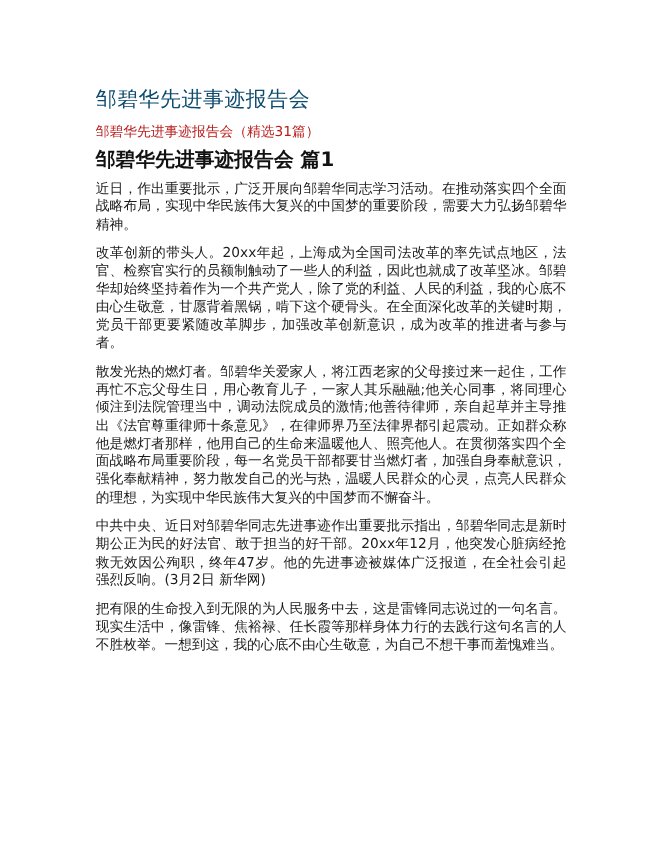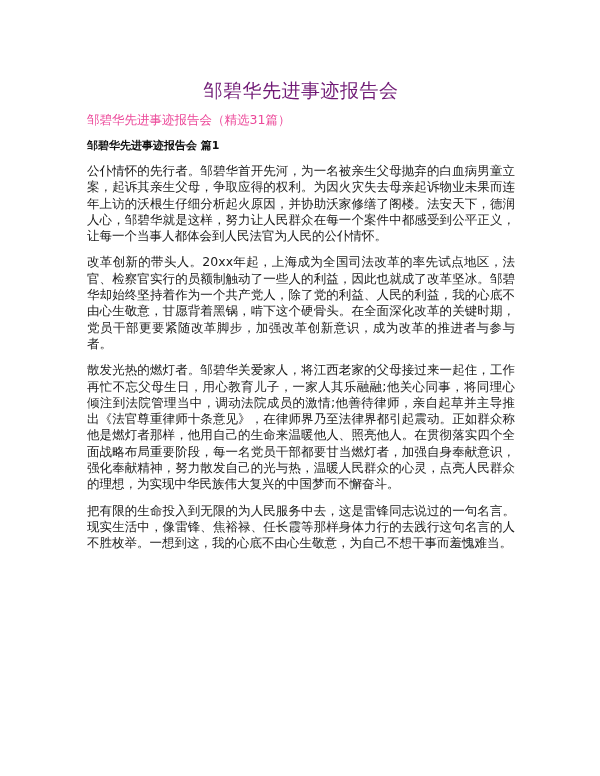--- a/index.html
+++ b/index.html
@@ -1,38 +1,39 @@
 <!DOCTYPE html>
 <html><head>
 <meta charset="utf-8">
 <style>
   html, body { margin: 0; padding: 0; background: #ffffff; }
   body { width: 600px; height: 776px; overflow: hidden; position: relative;
          font-family: "DejaVu Sans", "Liberation Sans", sans-serif; color: #1a1a1a; }
   .page { position: absolute; left: 87px; top: 68px; width: 428px; }
   .print-label { font-family: "Liberation Serif", "DejaVu Serif", serif; font-size: 11px; color: #333; height: 18px; line-height: 18px; }
-  .doc-title { text-align: center; font-size: 19px; line-height: 24px; margin: 10px 0 0 0; font-weight: normal; color: #701a75; letter-spacing: 0.5px; }
-  .doc-subtitle { font-size: 12.5px; line-height: 16px; margin: 10px 0 0 0; color: #ec4899; }
-  .section-heading { font-size: 11px; line-height: 16px; font-weight: bold; color: #111; margin: 10px 0 0 0; }
+  .doc-title { font-size: 19px; line-height: 24px; margin: 10px 0 0 0; font-weight: normal; color: #0c4a6e; letter-spacing: 0.5px; }
+  .doc-subtitle { font-size: 12.5px; line-height: 16px; margin: 10px 0 0 0; color: #b91c1c; }
+  .section-heading { font-size: 18px; line-height: 16px; font-weight: bold; color: #111; margin: 10px 0 0 0; }
   .para { font-size: 12.5px; line-height: 16.3px; margin: 10px 0 0 0; color: #1a1a1a; text-align: justify; }
   .section { margin: 0; }
   .sec1 .para:first-of-type { margin-top: 9px; }
 </style>
 </head>
 <body>
 
 <div class="page">
 
   <h1 class="doc-title">邹碧华先进事迹报告会</h1>
 
   <div class="doc-subtitle">邹碧华先进事迹报告会（精选31篇）</div>
 
   <div class="section sec1">
     <div class="section-heading">邹碧华先进事迹报告会 篇1</div>
-    <p class="para">公仆情怀的先行者。邹碧华首开先河，为一名被亲生父母抛弃的白血病男童立案，起诉其亲生父母，争取应得的权利。为因火灾失去母亲起诉物业未果而连年上访的沃根生仔细分析起火原因，并协助沃家修缮了阁楼。法安天下，德润人心，邹碧华就是这样，努力让人民群众在每一个案件中都感受到公平正义，让每一个当事人都体会到人民法官为人民的公仆情怀。</p>
+    <p class="para">近日，作出重要批示，广泛开展向邹碧华同志学习活动。在推动落实四个全面战略布局，实现中华民族伟大复兴的中国梦的重要阶段，需要大力弘扬邹碧华精神。</p>
     <p class="para">改革创新的带头人。20xx年起，上海成为全国司法改革的率先试点地区，法官、检察官实行的员额制触动了一些人的利益，因此也就成了改革坚冰。邹碧华却始终坚持着作为一个共产党人，除了党的利益、人民的利益，我的心底不由心生敬意，甘愿背着黑锅，啃下这个硬骨头。在全面深化改革的关键时期，党员干部更要紧随改革脚步，加强改革创新意识，成为改革的推进者与参与者。</p>
     <p class="para">散发光热的燃灯者。邹碧华关爱家人，将江西老家的父母接过来一起住，工作再忙不忘父母生日，用心教育儿子，一家人其乐融融;他关心同事，将同理心倾注到法院管理当中，调动法院成员的激情;他善待律师，亲自起草并主导推出《法官尊重律师十条意见》，在律师界乃至法律界都引起震动。正如群众称他是燃灯者那样，他用自己的生命来温暖他人、照亮他人。在贯彻落实四个全面战略布局重要阶段，每一名党员干部都要甘当燃灯者，加强自身奉献意识，强化奉献精神，努力散发自己的光与热，温暖人民群众的心灵，点亮人民群众的理想，为实现中华民族伟大复兴的中国梦而不懈奋斗。</p>
   </div>
 
   <div class="section sec2">
+    <p class="para">中共中央、近日对邹碧华同志先进事迹作出重要批示指出，邹碧华同志是新时期公正为民的好法官、敢于担当的好干部。20xx年12月，他突发心脏病经抢救无效因公殉职，终年47岁。他的先进事迹被媒体广泛报道，在全社会引起强烈反响。(3月2日 新华网)</p>
     <p class="para">把有限的生命投入到无限的为人民服务中去，这是雷锋同志说过的一句名言。现实生活中，像雷锋、焦裕禄、任长霞等那样身体力行的去践行这句名言的人不胜枚举。一想到这，我的心底不由心生敬意，为自己不想干事而羞愧难当。</p>
   </div>
 </div>
 
 </body></html>

